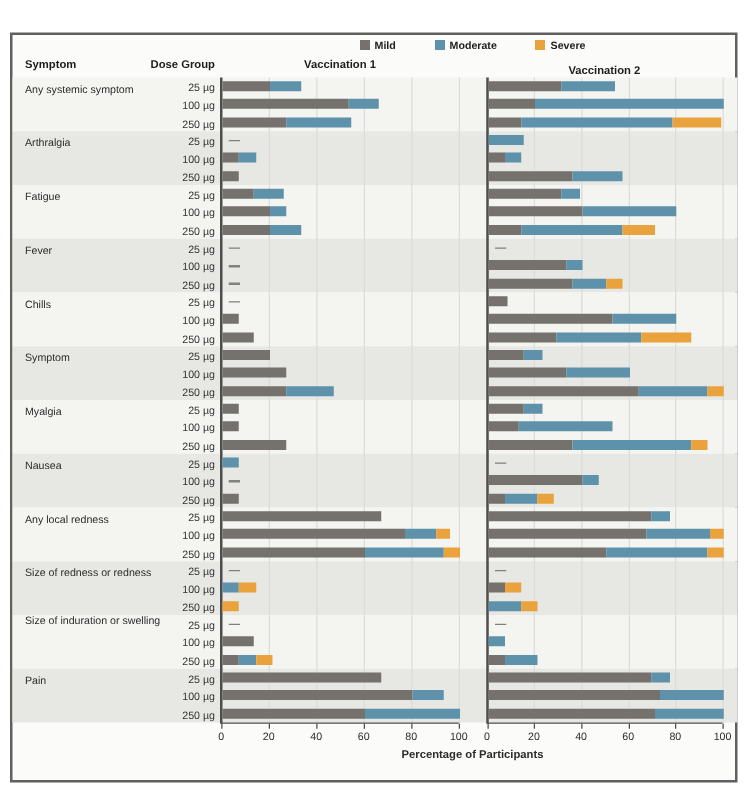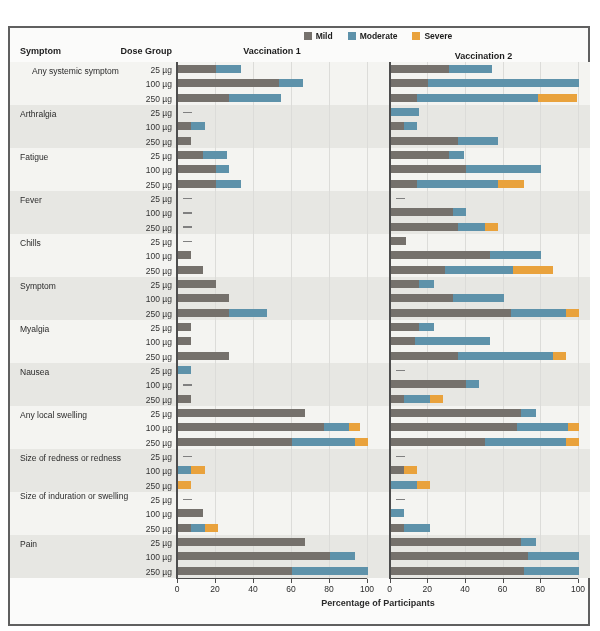--- a/index.html
+++ b/index.html
@@ -8,21 +8,21 @@
     font-family:"Liberation Sans","DejaVu Sans",sans-serif;color:#2b2b2b;
   }
   .abs{position:absolute;}
   #caption{left:8px;top:4px;font-size:11px;}
   #caption .fig-label{font-weight:bold;color:#1c1c1c;}
   #caption .fig-title{color:#8f8f8f;}
   #figure-box{left:8px;top:26px;width:582px;height:600px;border:2px solid #606060;background:#fbfbfa;box-sizing:border-box;}
   .tick-label{font-size:8.5px;color:#2b2b2b;width:24px;text-align:center;}
   .hdr{font-size:9px;font-weight:bold;color:#1c1c1c;}
   .panel-hdr{text-align:center;}
-  #legend{left:177px;top:31px;width:402px;display:flex;justify-content:center;gap:15px;align-items:center;}
+  #legend{left:177px;top:31px;width:402px;display:flex;justify-content:center;gap:31px;align-items:center;}
   .legend-item{display:flex;align-items:center;gap:4px;font-size:8.5px;font-weight:bold;color:#1c1c1c;}
   .legend-swatch{width:8px;height:8px;display:inline-block;}
   .symptom-label{font-size:8.5px;color:#2b2b2b;white-space:nowrap;}
   .dose-label{font-size:8.5px;color:#333;width:72px;text-align:right;white-space:nowrap;}
   .bar-seg{height:8px;}
   .zero-dash{height:1.5px;width:9px;background:#808080;}
   #xlabel{font-size:9px;font-weight:bold;text-align:center;}
 </style>
 </head>
 <body>
@@ -75,21 +75,21 @@
       <div class="abs" style="left: 502.6px; top: 579px; width: 1px; height: 4px; background: rgb(77, 77, 77);"></div>
       <div class="abs tick-label" style="left: 490.6px; top: 584px;">60</div>
       <div class="abs" style="left: 540.3px; top: 62px; width: 1px; height: 517px; background: rgb(220, 220, 217);"></div>
       <div class="abs" style="left: 540.3px; top: 579px; width: 1px; height: 4px; background: rgb(77, 77, 77);"></div>
       <div class="abs tick-label" style="left: 528.3px; top: 584px;">80</div>
       <div class="abs" style="left: 578px; top: 62px; width: 1px; height: 517px; background: rgb(220, 220, 217);"></div>
       <div class="abs" style="left: 578px; top: 579px; width: 1px; height: 4px; background: rgb(77, 77, 77);"></div>
       <div class="abs tick-label" style="left: 566px; top: 584px;">100</div>
       <div class="abs" style="left: 389.5px; top: 578px; width: 188.5px; height: 1px; background: rgb(77, 77, 77);"></div>
       <div class="abs" style="left: 388.5px; top: 62px; width: 2px; height: 517px; background: rgb(77, 77, 77);"></div>
-      <div class="abs symptom-label" style="left: 32px; top: 65.5px;">Any systemic symptom</div>
+      <div class="abs symptom-label" style="left: 20px; top: 65.5px;">Any systemic symptom</div>
       <div class="abs dose-label" style="left: 100px; top: 65px;">25 µg</div>
       <div class="abs bar-seg" style="left: 178px; top: 65px; width: 38px; height: 8px; background: rgb(117, 113, 108);"></div>
       <div class="abs bar-seg" style="left: 216px; top: 65px; width: 24.7px; height: 8px; background: rgb(94, 146, 170);"></div>
       <div class="abs bar-seg" style="left: 390.5px; top: 65px; width: 58.435px; height: 8px; background: rgb(117, 113, 108);"></div>
       <div class="abs bar-seg" style="left: 448.935px; top: 65px; width: 43.355px; height: 8px; background: rgb(94, 146, 170);"></div>
       <div class="abs dose-label" style="left: 100px; top: 79.3333px;">100 µg</div>
       <div class="abs bar-seg" style="left: 178px; top: 79.3333px; width: 100.7px; height: 8px; background: rgb(117, 113, 108);"></div>
       <div class="abs bar-seg" style="left: 278.7px; top: 79.3333px; width: 24.7px; height: 8px; background: rgb(94, 146, 170);"></div>
       <div class="abs bar-seg" style="left: 390.5px; top: 79.3333px; width: 37.7px; height: 8px; background: rgb(117, 113, 108);"></div>
       <div class="abs bar-seg" style="left: 428.2px; top: 79.3333px; width: 150.8px; height: 8px; background: rgb(94, 146, 170);"></div>
@@ -190,21 +190,21 @@
       <div class="abs zero-dash" style="left: 395.5px; top: 369.667px; background: rgb(128, 128, 128);"></div>
       <div class="abs dose-label" style="left: 100px; top: 380.333px;">100 µg</div>
       <div class="abs zero-dash" style="left: 183px; top: 384px; background: rgb(128, 128, 128);"></div>
       <div class="abs bar-seg" style="left: 390.5px; top: 380.333px; width: 75.4px; height: 8px; background: rgb(117, 113, 108);"></div>
       <div class="abs bar-seg" style="left: 465.9px; top: 380.333px; width: 13.195px; height: 8px; background: rgb(94, 146, 170);"></div>
       <div class="abs dose-label" style="left: 100px; top: 394.667px;">250 µg</div>
       <div class="abs bar-seg" style="left: 178px; top: 394.667px; width: 13.3px; height: 8px; background: rgb(117, 113, 108);"></div>
       <div class="abs bar-seg" style="left: 390.5px; top: 394.667px; width: 13.195px; height: 8px; background: rgb(117, 113, 108);"></div>
       <div class="abs bar-seg" style="left: 403.695px; top: 394.667px; width: 26.39px; height: 8px; background: rgb(94, 146, 170);"></div>
       <div class="abs bar-seg" style="left: 430.085px; top: 394.667px; width: 13.195px; height: 8px; background: rgb(233, 162, 60);"></div>
-      <div class="abs symptom-label" style="left: 20px; top: 409.5px;">Any local swelling</div>
+      <div class="abs symptom-label" style="left: 20px; top: 409.5px;">Any local redness</div>
       <div class="abs dose-label" style="left: 100px; top: 409px;">25 µg</div>
       <div class="abs bar-seg" style="left: 178px; top: 409px; width: 127.3px; height: 8px; background: rgb(117, 113, 108);"></div>
       <div class="abs bar-seg" style="left: 390.5px; top: 409px; width: 130.065px; height: 8px; background: rgb(117, 113, 108);"></div>
       <div class="abs bar-seg" style="left: 520.565px; top: 409px; width: 15.08px; height: 8px; background: rgb(94, 146, 170);"></div>
       <div class="abs dose-label" style="left: 100px; top: 423.333px;">100 µg</div>
       <div class="abs bar-seg" style="left: 178px; top: 423.333px; width: 146.3px; height: 8px; background: rgb(117, 113, 108);"></div>
       <div class="abs bar-seg" style="left: 324.3px; top: 423.333px; width: 24.7px; height: 8px; background: rgb(94, 146, 170);"></div>
       <div class="abs bar-seg" style="left: 349px; top: 423.333px; width: 11.4px; height: 8px; background: rgb(233, 162, 60);"></div>
       <div class="abs bar-seg" style="left: 390.5px; top: 423.333px; width: 126.295px; height: 8px; background: rgb(117, 113, 108);"></div>
       <div class="abs bar-seg" style="left: 516.795px; top: 423.333px; width: 50.895px; height: 8px; background: rgb(94, 146, 170);"></div>

